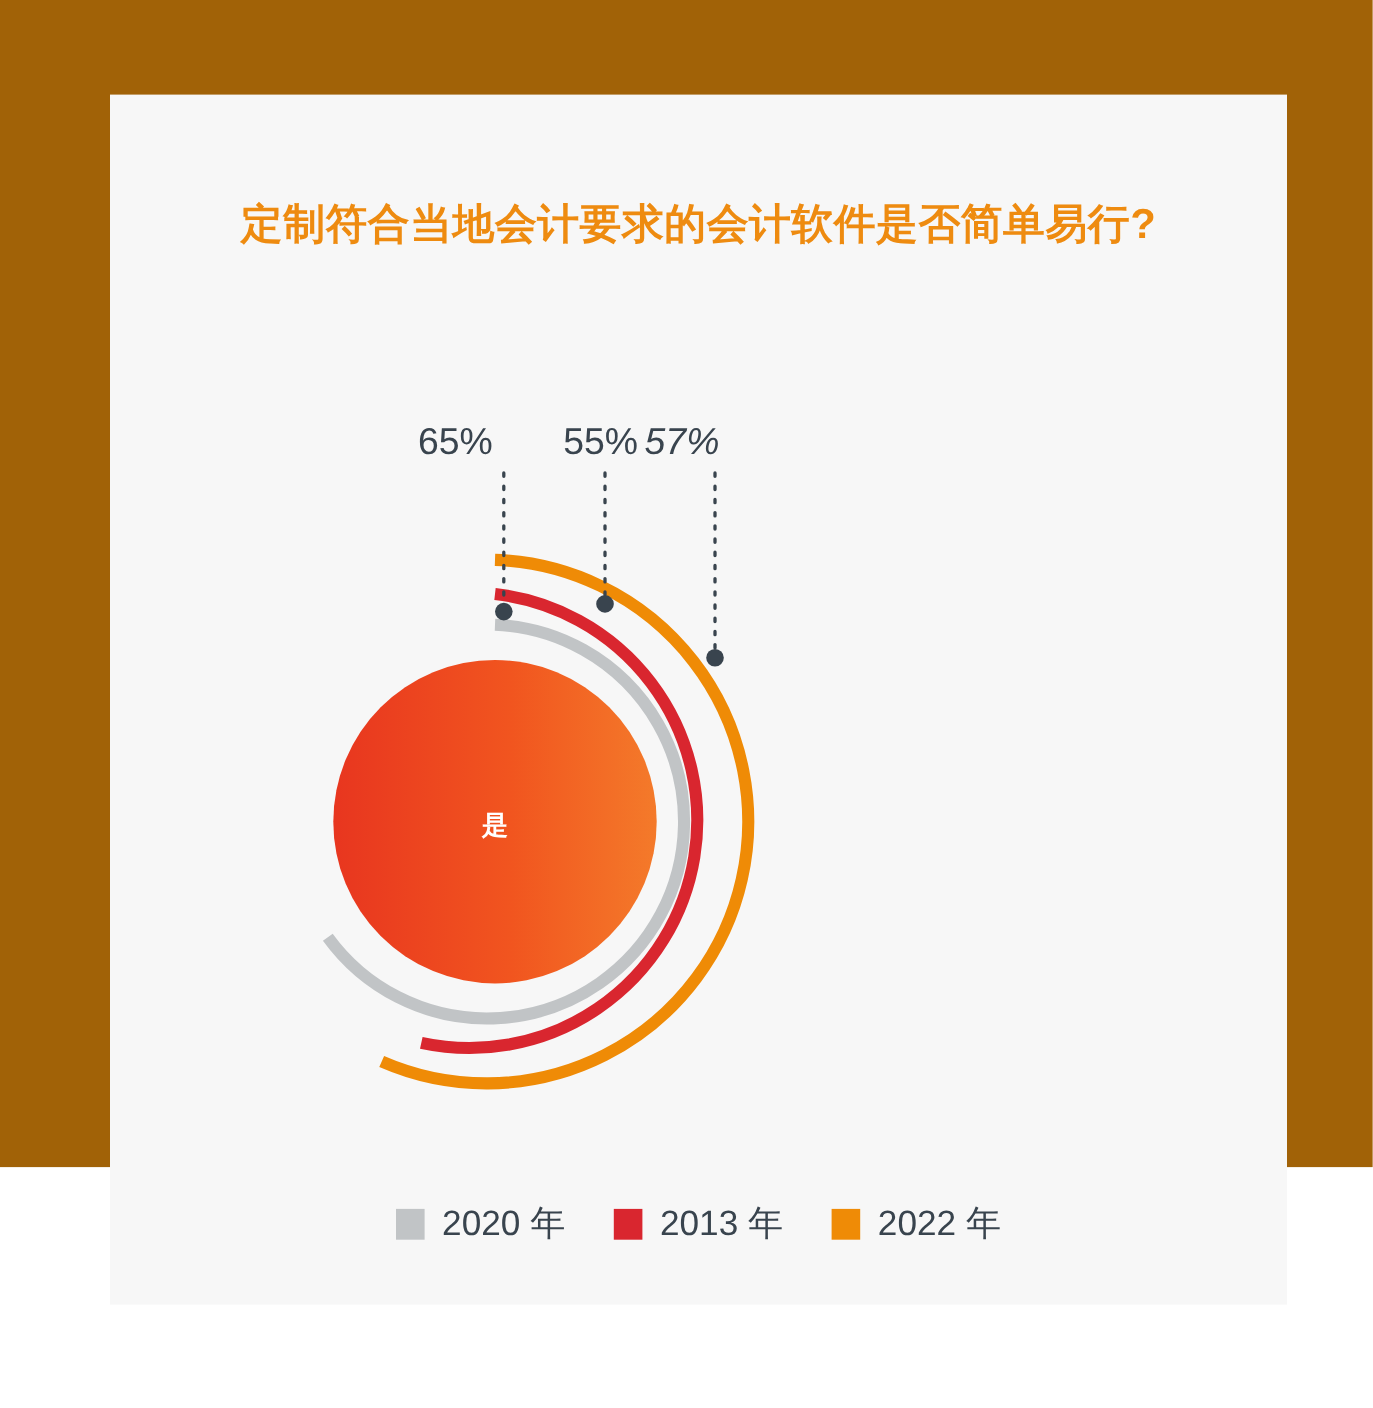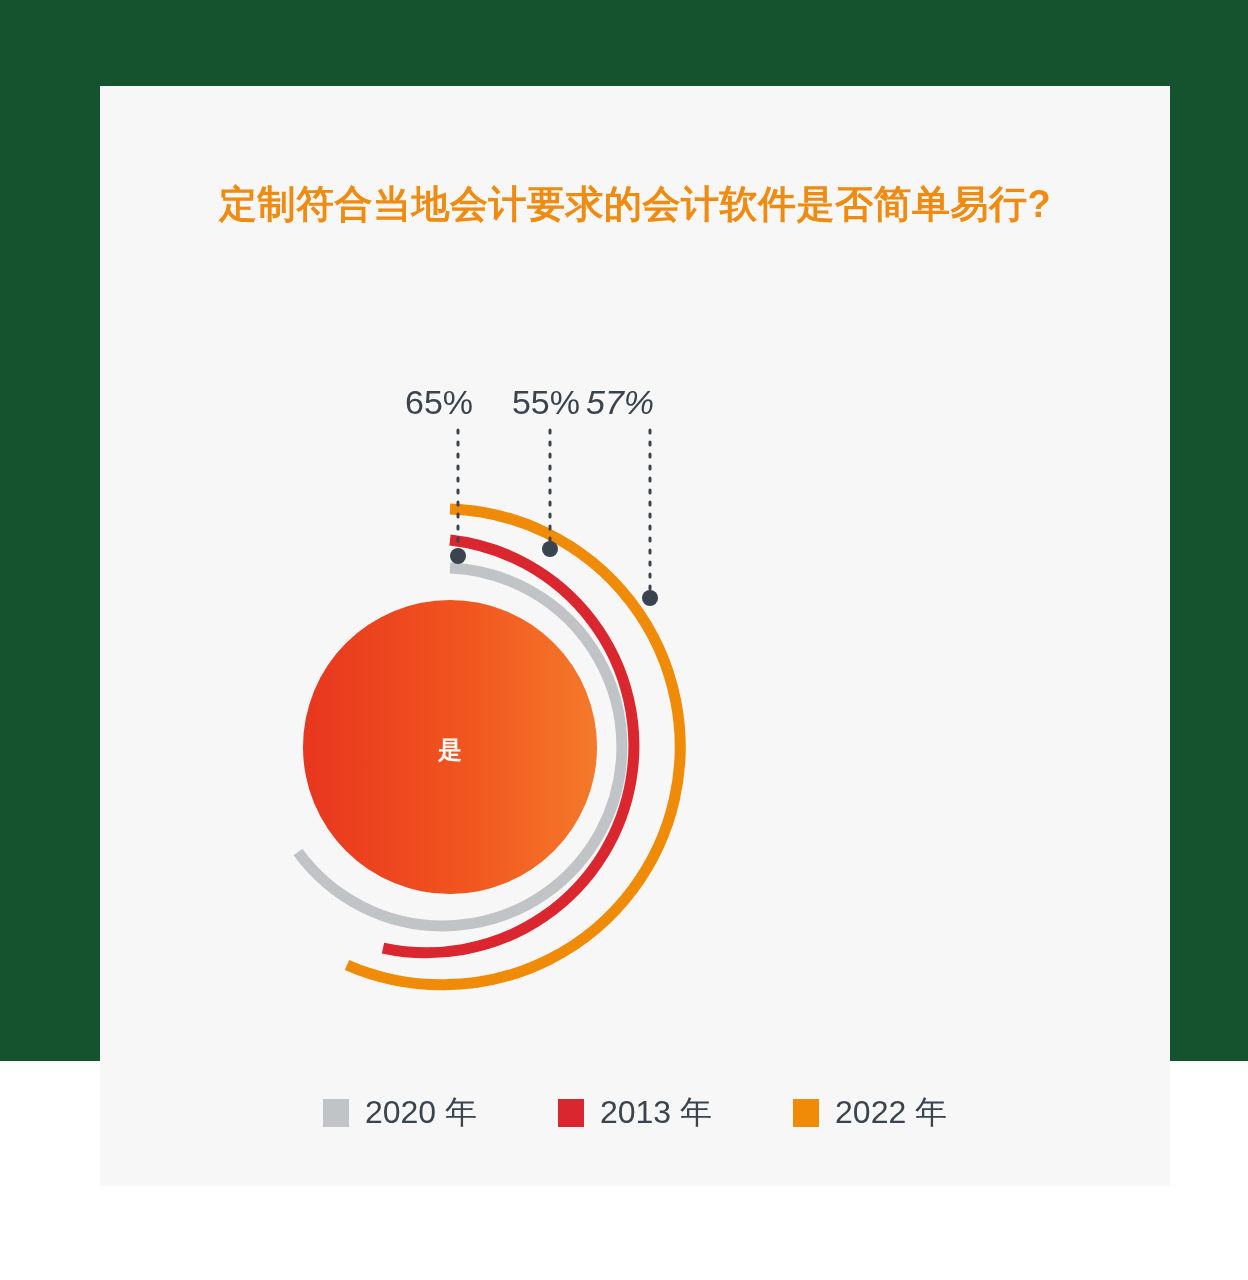--- a/index.html
+++ b/index.html
@@ -11,21 +11,21 @@
   body {
     width: 1248px;
     height: 1280px;
     font-family: "Liberation Sans", "DejaVu Sans", sans-serif;
     overflow: hidden;
   }
   #stage {
     position: relative;
     width: 1248px;
     height: 1061px;
-    background: #14532d;
+    background: #a16207;
   }
   #panel {
     position: absolute;
     left: 100px;
     top: 86px;
     width: 1070px;
     height: 1100px;
     background: #f7f7f7;
   }
   #chart-title {
@@ -65,21 +65,21 @@
     white-space: nowrap;
   }
   #legend {
     position: absolute;
     left: 0;
     top: 1005px;
     width: 1070px;
     display: flex;
     justify-content: center;
     align-items: center;
-    gap: 81px;
+    gap: 44px;
   }
   .legend-item {
     display: flex;
     align-items: center;
     gap: 16px;
   }
   .legend-swatch {
     width: 26px;
     height: 28px;
     display: block;
@@ -119,21 +119,21 @@
 
       <line x1="358" y1="344" x2="358" y2="466" stroke="#39444e" stroke-width="3" stroke-dasharray="3 9" stroke-linecap="round"></line>
       <line x1="450" y1="344" x2="450" y2="459" stroke="#39444e" stroke-width="3" stroke-dasharray="3 9" stroke-linecap="round"></line>
       <line x1="550" y1="344" x2="550" y2="508" stroke="#39444e" stroke-width="3" stroke-dasharray="3 9" stroke-linecap="round"></line>
 
       <circle cx="358" cy="470" r="8" fill="#39444e"></circle>
       <circle cx="450" cy="463" r="8" fill="#39444e"></circle>
       <circle cx="550" cy="512" r="8" fill="#39444e"></circle>
     </svg>
 
-    <div class="value-label" style="left:339px; top:297px; transform:translateX(-50%); width:120px; text-align:center;">65%</div>
+    <div class="value-label" style="left:314px; top:297px; transform:translateX(-50%); width:120px; text-align:center;">65%</div>
     <div class="value-label" style="left:420px; top:297px; transform:translateX(-50%); width:120px; text-align:right;">55%</div>
     <div class="value-label" style="left:520px; top:297px; transform:translateX(-50%); width:120px; text-align:center;font-style:italic;">57%</div>
 
     <div id="center-label" style="left:250px; top:648px;">是</div>
 
     <div id="legend">
       <div class="legend-item">
         <span class="legend-swatch" style="background:#c1c4c6;"></span>
         <span class="legend-text">2020 年</span>
       </div>

